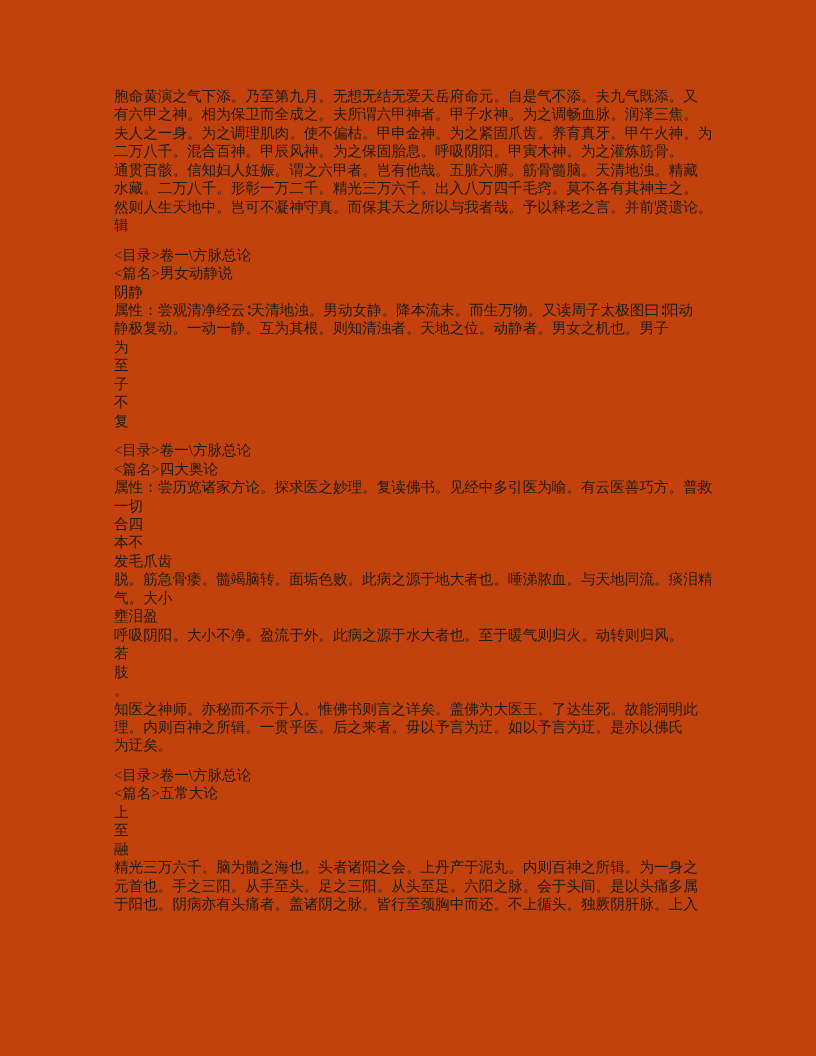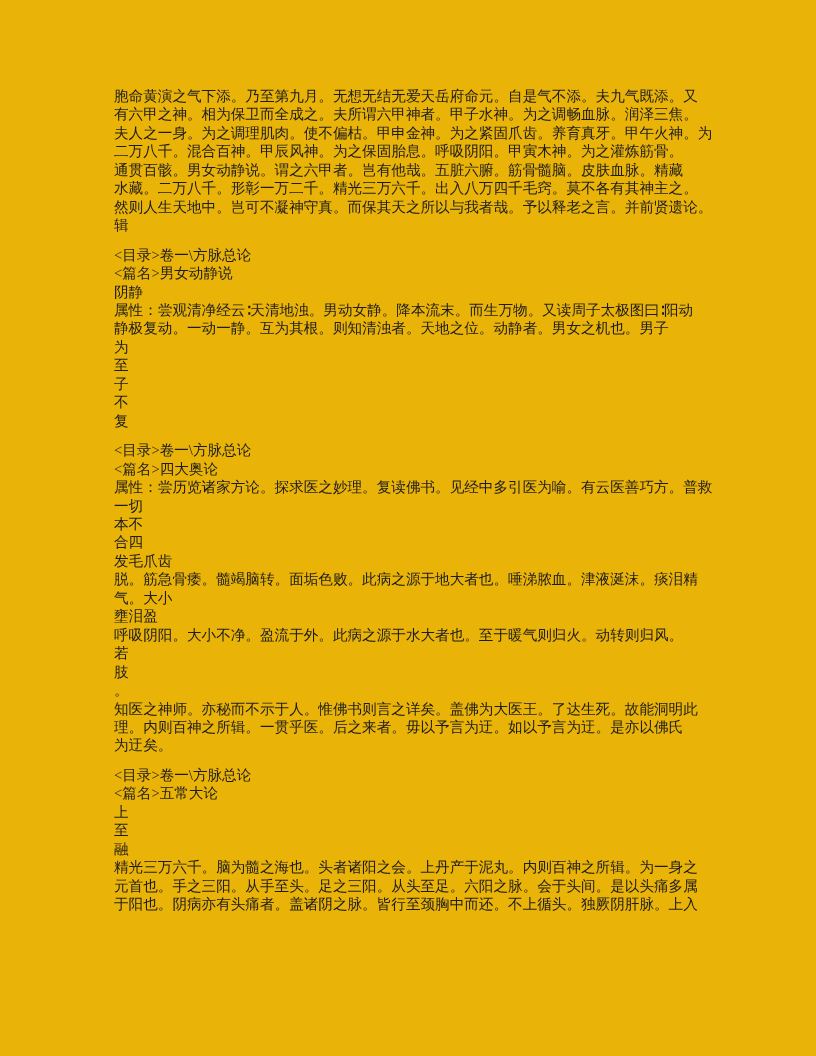--- a/index.html
+++ b/index.html
@@ -28,28 +28,28 @@
     margin-top: 11px; 
   }
   .line {
     white-space: pre;
     min-height: 18.45px;
   }
 </style>
 </head>
 <body>
 
-<div class="page" style="background: #eab308;">
+<div class="page" style="background: #c2410c;">
   <div class="doc" style="color: rgb(28, 28, 28);">
       <div class="section">
         <div class="line">胞命黄演之气下添。乃至第九月。无想无结无爱天岳府命元。自是气不添。夫九气既添。又</div>
         <div class="line">有六甲之神。相为保卫而全成之。夫所谓六甲神者。甲子水神。为之调畅血脉。润泽三焦。</div>
         <div class="line">夫人之一身。为之调理肌肉。使不偏枯。甲申金神。为之紧固爪齿。养育真牙。甲午火神。为</div>
         <div class="line">二万八千。混合百神。甲辰风神。为之保固胎息。呼吸阴阳。甲寅木神。为之灌炼筋骨。</div>
-        <div class="line">通贯百骸。男女动静说。谓之六甲者。岂有他哉。五脏六腑。筋骨髓脑。皮肤血脉。精藏</div>
+        <div class="line">通贯百骸。信知妇人妊娠。谓之六甲者。岂有他哉。五脏六腑。筋骨髓脑。天清地浊。精藏</div>
         <div class="line">水藏。二万八千。形彰一万二千。精光三万六千。出入八万四千毛窍。莫不各有其神主之。</div>
         <div class="line">然则人生天地中。岂可不凝神守真。而保其天之所以与我者哉。予以释老之言。并前贤遗论。</div>
         <div class="line">辑</div>
       </div>
       <div class="section">
         <div class="line">&lt;目录&gt;卷一\方脉总论</div>
         <div class="line">&lt;篇名&gt;男女动静说</div>
         <div class="line">阴静</div>
         <div class="line">属性：尝观清净经云∶天清地浊。男动女静。降本流末。而生万物。又读周子太极图曰∶阳动</div>
         <div class="line">静极复动。一动一静。互为其根。则知清浊者。天地之位。动静者。男女之机也。男子</div>
@@ -57,24 +57,24 @@
         <div class="line">至</div>
         <div class="line">子</div>
         <div class="line">不</div>
         <div class="line">复</div>
       </div>
       <div class="section">
         <div class="line">&lt;目录&gt;卷一\方脉总论</div>
         <div class="line">&lt;篇名&gt;四大奥论</div>
         <div class="line">属性：尝历览诸家方论。探求医之妙理。复读佛书。见经中多引医为喻。有云医善巧方。普救</div>
         <div class="line">一切</div>
+        <div class="line">合四</div>
         <div class="line">本不</div>
-        <div class="line">合四</div>
         <div class="line">发毛爪齿</div>
-        <div class="line">脱。筋急骨痿。髓竭脑转。面垢色败。此病之源于地大者也。唾涕脓血。津液涎沫。痰泪精</div>
+        <div class="line">脱。筋急骨痿。髓竭脑转。面垢色败。此病之源于地大者也。唾涕脓血。与天地同流。痰泪精</div>
         <div class="line">气。大小</div>
         <div class="line">壅泪盈</div>
         <div class="line">呼吸阴阳。大小不净。盈流于外。此病之源于水大者也。至于暖气则归火。动转则归风。</div>
         <div class="line">若</div>
         <div class="line">肢</div>
         <div class="line">。</div>
         <div class="line">知医之神师。亦秘而不示于人。惟佛书则言之详矣。盖佛为大医王。了达生死。故能洞明此</div>
         <div class="line">理。内则百神之所辑。一贯乎医。后之来者。毋以予言为迂。如以予言为迂。是亦以佛氏</div>
         <div class="line">为迂矣。</div>
       </div>

